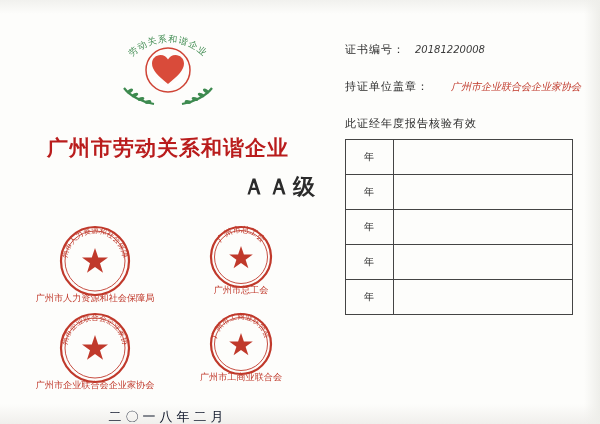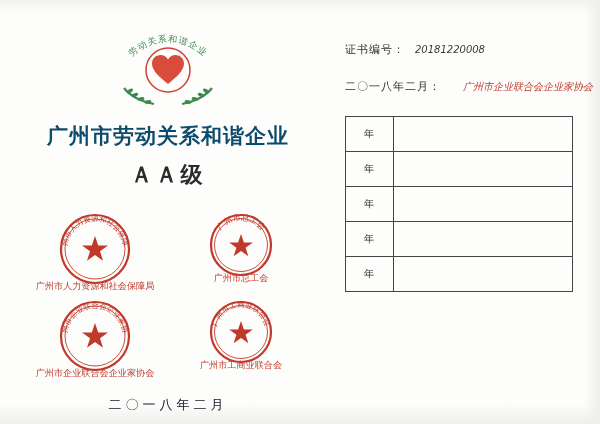--- a/index.html
+++ b/index.html
@@ -49,31 +49,32 @@
     width: 128px;
     height: 84px;
     margin: 0 auto 6px auto;
   }
   .emblem svg { display: block; }
 
   .cert-title {
     font-family: "DejaVu Sans", sans-serif;
     font-size: 21px;
     font-weight: bold;
-    color: #0c4a6e;
+    color: #b91c1c;
     letter-spacing: 1px;
-    margin-top: 8px;
+    margin-top: 20px;
     white-space: nowrap;
   }
   .cert-grade {
     font-size: 22px;
     font-weight: bold;
     color: #2b2b2b;
     letter-spacing: 3px;
     margin-top: 10px;
+    text-align: right;
   }
 
   
   .seals {
     margin-top: 22px;
     width: 300px;
   }
   .seal-row {
     display: flex;
     justify-content: center;
@@ -285,24 +286,25 @@
   </div>
 
   <div class="right-panel">
 
     <div class="field-row">
       <span class="field-label">证书编号：</span>
       <span class="field-value">20181220008</span>
     </div>
 
     <div class="field-row">
-      <span class="field-label">二〇一八年二月：</span>
+      <span class="field-label">持证单位盖章：</span>
       <span class="field-value red">广州市企业联合会企业家协会</span>
     </div>
 
+    <div class="annual-note">此证经年度报告核验有效</div>
 
     <table class="annual-table">
       <tbody>
         <tr>
           <td class="year-cell">年</td>
           <td class="blank-cell"></td>
         </tr>
         <tr>
           <td class="year-cell">年</td>
           <td class="blank-cell"></td>

